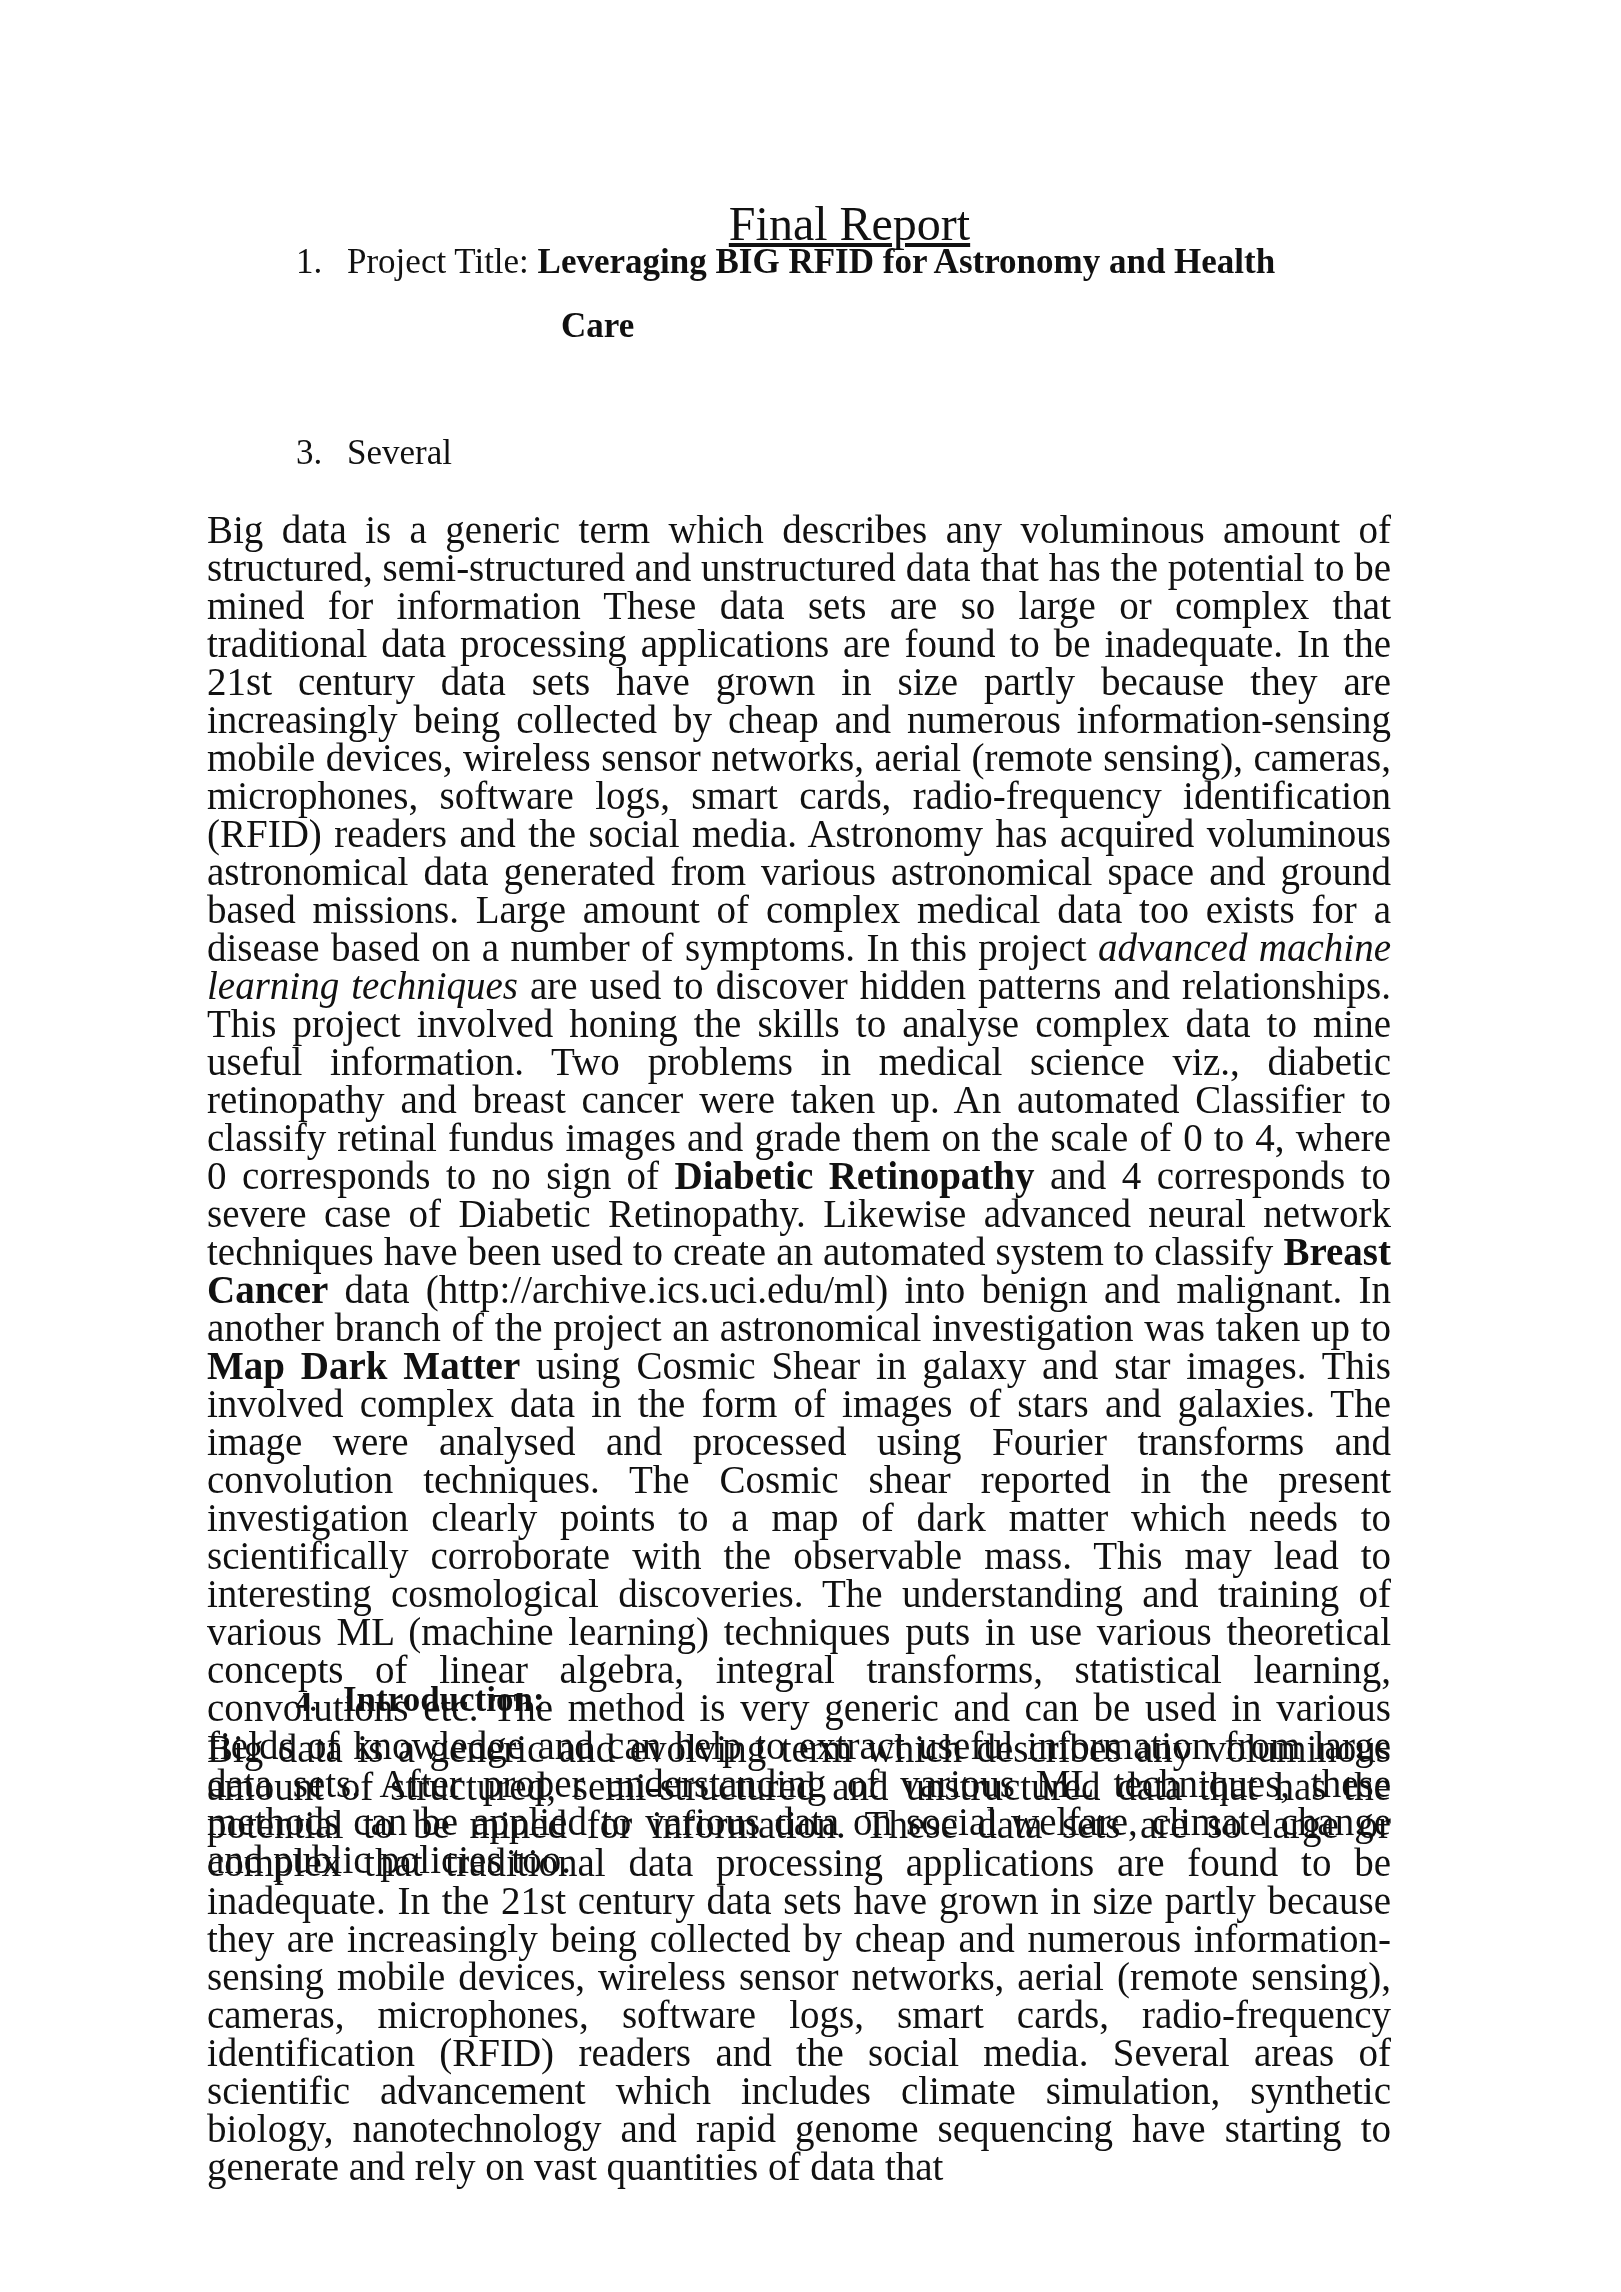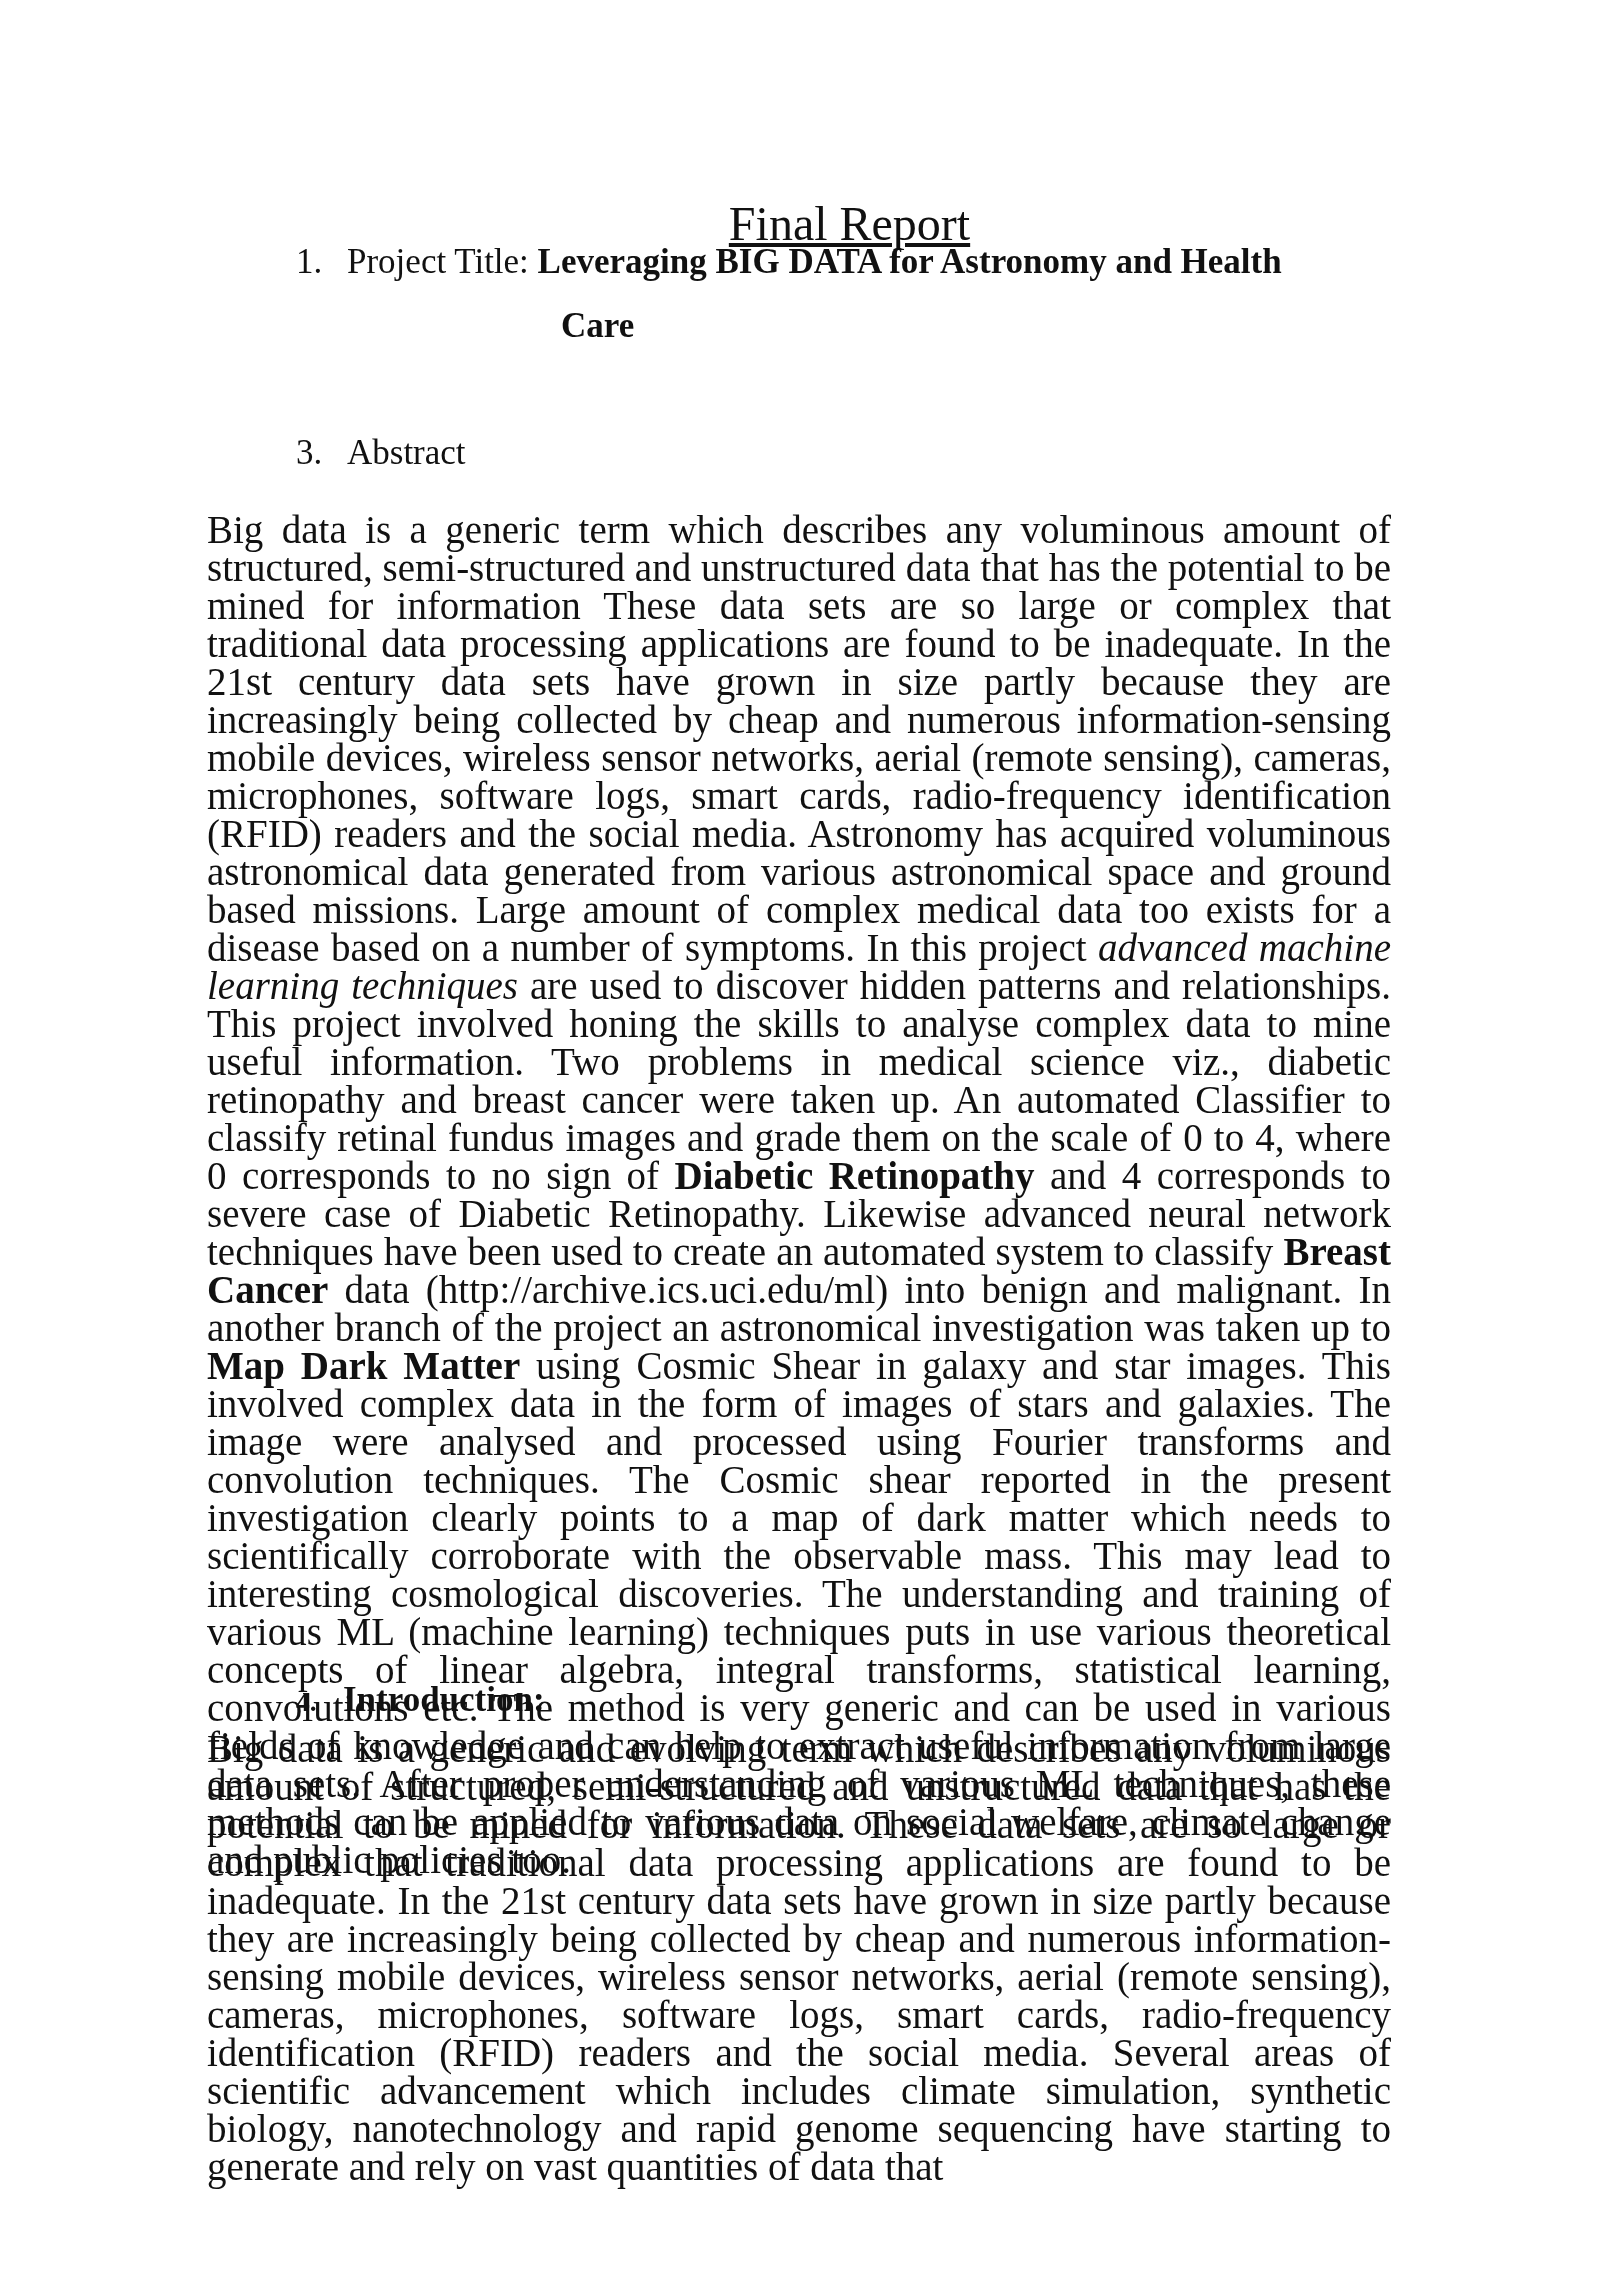--- a/index.html
+++ b/index.html
@@ -24,27 +24,27 @@
   .intro { top: 1721px; }
 </style>
 </head>
 <body>
 
 <div class="page">
 
   <div class="doc-title">Final Report</div>
 
   <div class="heading h1">
-    <span class="num">1.</span><span>Project Title: </span><b>Leveraging BIG DATA for Astronomy and Health</b>
+    <span class="num">1.</span><span>Project Title: </span><b>Leveraging BIG RFID for Astronomy and Health</b>
   </div>
   <div class="heading h1-cont">Care</div>
 
 
   <div class="heading h3">
-    <span class="num">3.</span><span>Abstract</span>
+    <span class="num">3.</span><span>Several</span>
   </div>
 
   <p class="para abstract"><span>Big data is a generic term which describes any voluminous amount of structured, semi-structured and unstructured data that has the potential to be mined for information These data sets are so large or complex that traditional data processing applications are found to be inadequate.  In the 21st century data sets have grown in size partly because they are increasingly being collected by cheap and numerous information-sensing mobile devices, wireless sensor networks, aerial (remote sensing), cameras, microphones, software logs, smart cards, radio-frequency identification (RFID) readers and the social media. Astronomy has acquired voluminous astronomical data generated from various astronomical space and ground based missions. Large amount of complex medical data too exists for a disease based on a number of symptoms. In this project </span><i>advanced machine learning techniques</i><span> are used to discover hidden patterns and relationships. This project involved honing the skills to analyse complex data to mine useful information. Two problems in medical science viz., diabetic retinopathy and breast cancer were taken up. An automated Classifier to classify retinal fundus images and grade them on the scale of 0 to 4, where 0 corresponds to no sign of </span><b>Diabetic Retinopathy</b><span> and 4 corresponds to severe case of Diabetic Retinopathy. Likewise advanced neural network techniques have been used to create an automated system to classify </span><b>Breast Cancer</b><span> data (http://archive.ics.uci.edu/ml) into benign and malignant. In another branch of the project an astronomical investigation was taken up to </span><b>Map Dark Matter</b><span> using Cosmic Shear in galaxy and star images. This involved complex data in the form of images of stars and galaxies. The image were analysed and processed using Fourier transforms and convolution techniques. The Cosmic shear reported in the present investigation clearly points to a map of dark matter which needs to scientifically corroborate with the observable mass. This may lead to interesting cosmological discoveries.  The understanding and training of various ML (machine learning) techniques puts in use various theoretical concepts of linear algebra, integral transforms, statistical learning, convolutions etc. The method is very generic and can be used in various fields of knowledge and can help to extract useful information from large data sets.  After proper understanding of various ML techniques, these methods can be applied to various data on social welfare, climate change and public policies too.</span></p>
 
   <div class="heading h4">
     <span class="num">4.</span><span class="label">Introduction:</span>
   </div>
 
   <p class="para intro">Big data is a generic and evolving term which describes any voluminous amount of structured, semi-structured and unstructured data that has the potential to be mined for information. These data sets are so large or complex that traditional data processing applications are found to be inadequate.  In the 21st century data sets have grown in size partly because they are increasingly being collected by cheap and numerous information-sensing mobile devices, wireless sensor networks, aerial (remote sensing), cameras, microphones, software logs, smart cards, radio-frequency identification (RFID) readers and the social media. Several areas of scientific advancement which includes climate simulation, synthetic biology, nanotechnology and rapid genome sequencing have starting to generate and rely on vast quantities of data that</p>
 

